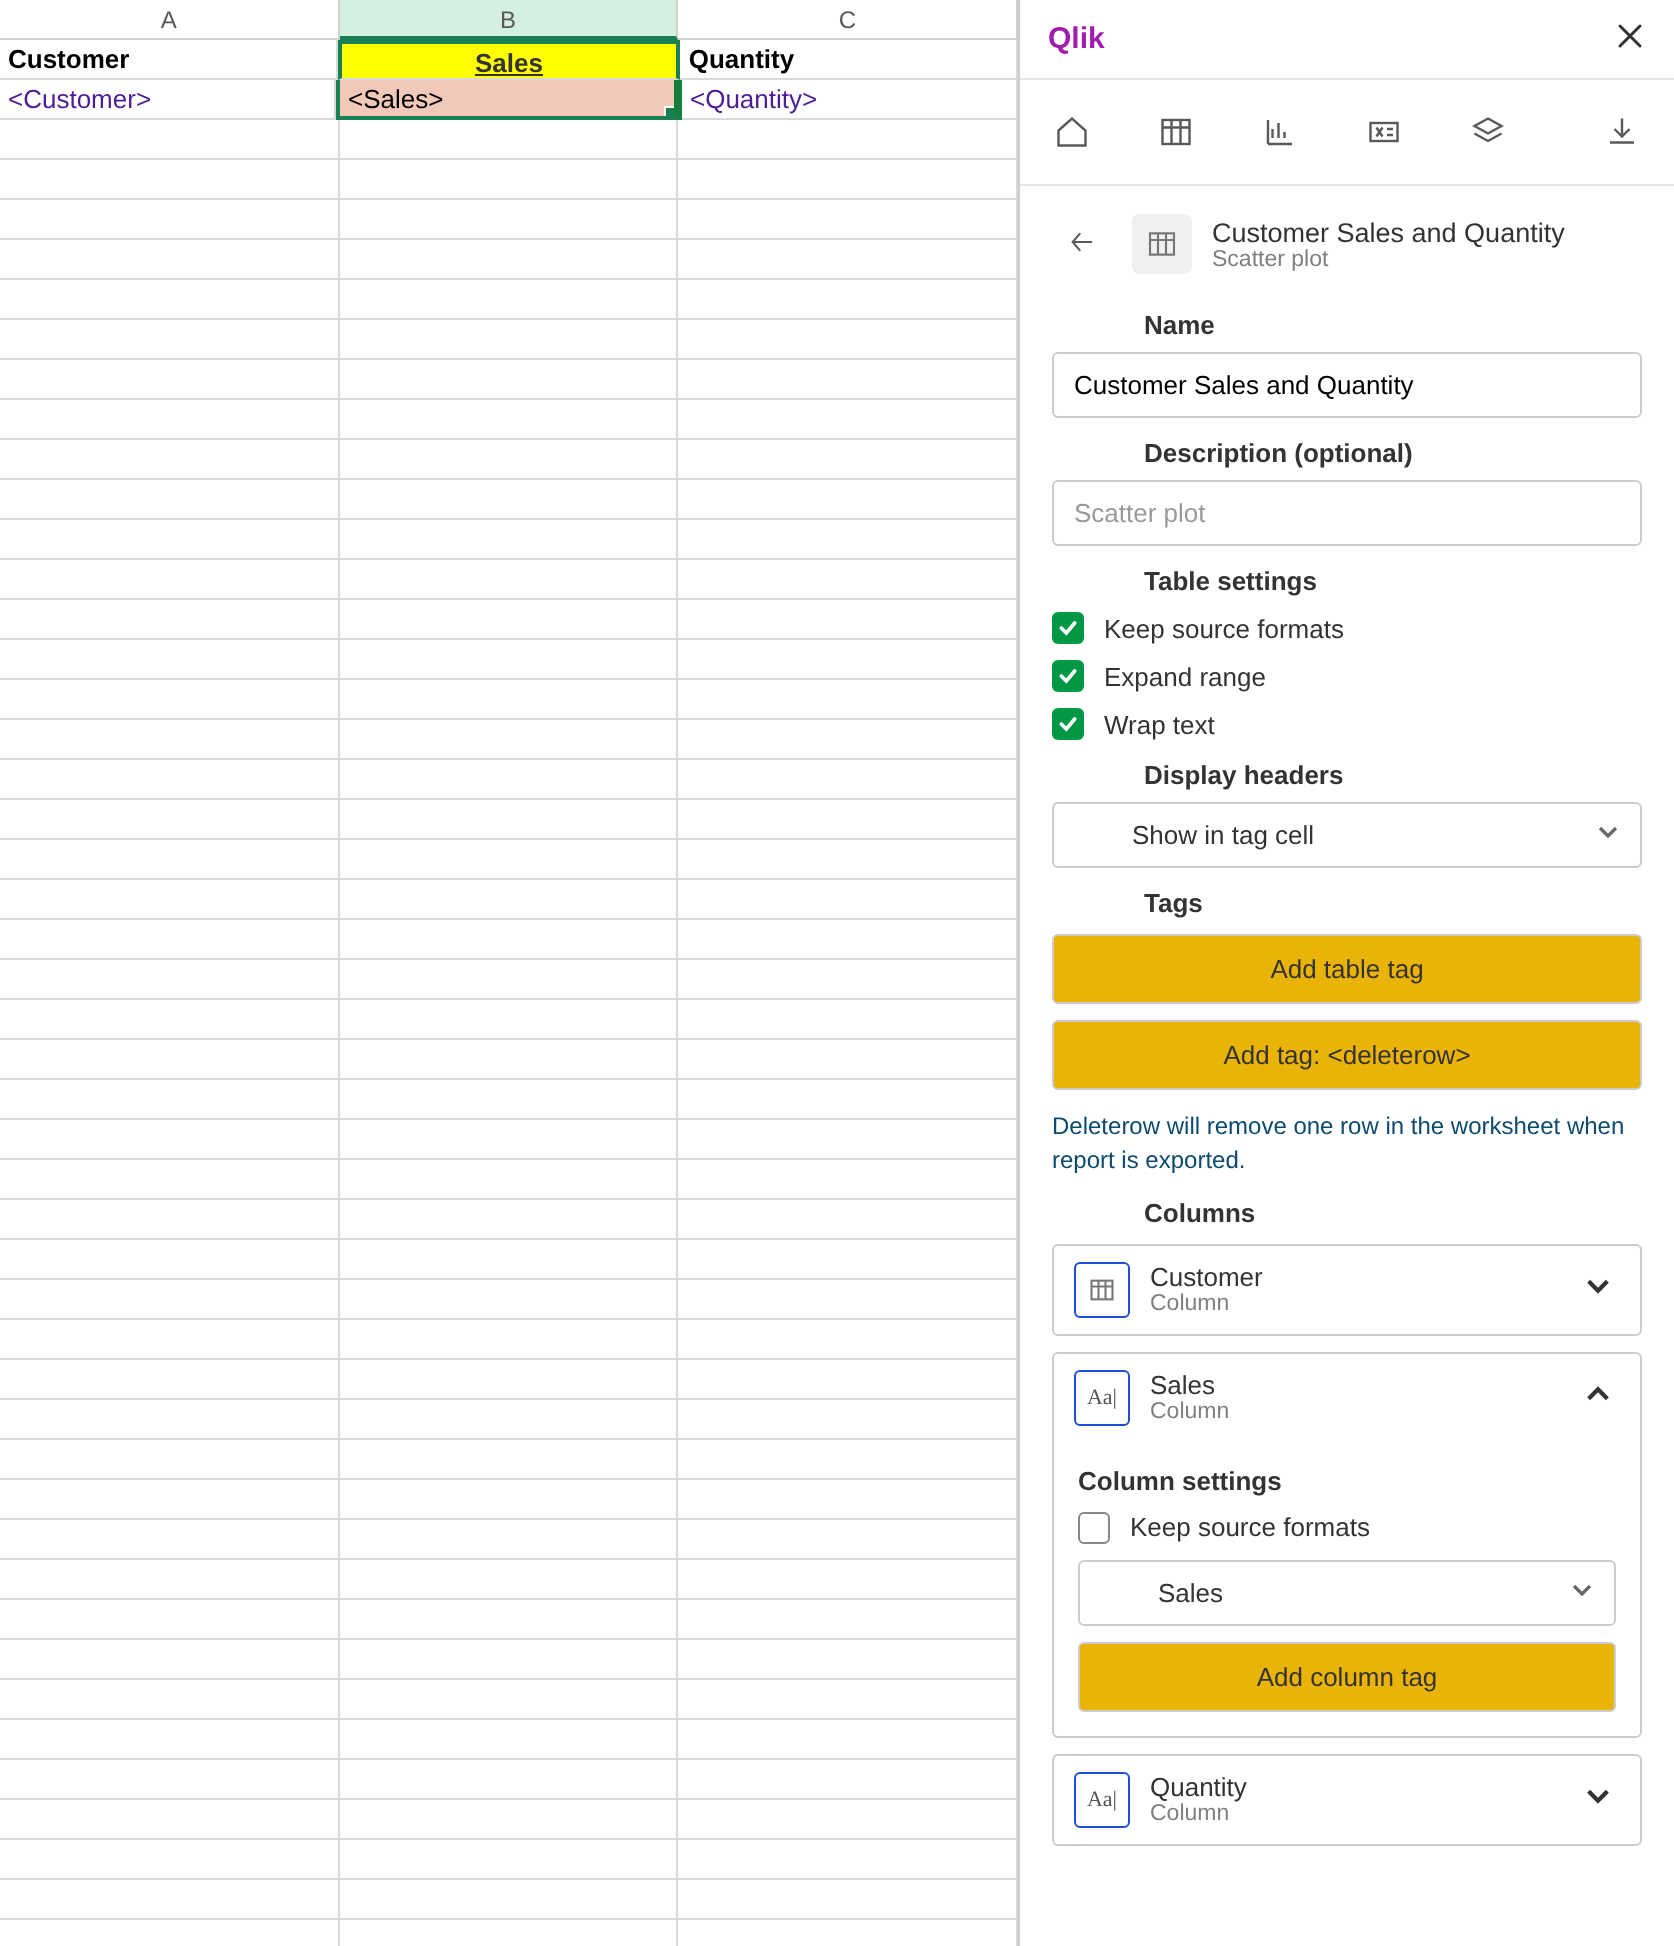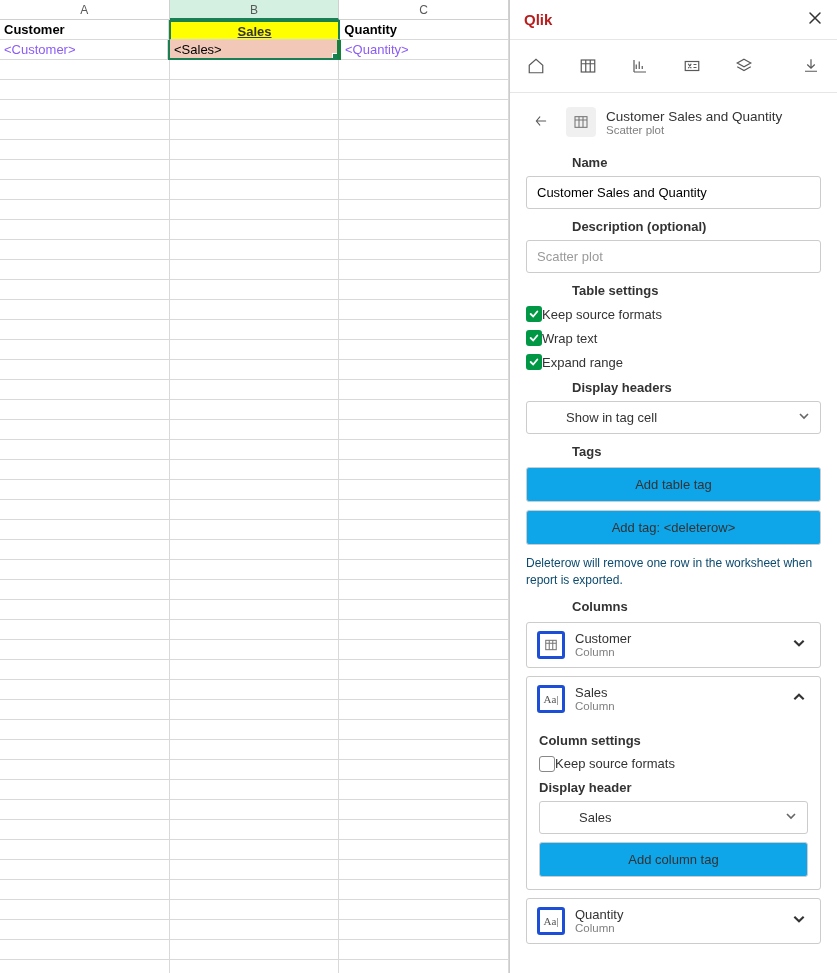--- a/index.html
+++ b/index.html
@@ -68,21 +68,21 @@
   }
   .header-row .cell.sales-header {
     background: #ffff00;
     font-weight: 700;
     text-align: center;
     text-decoration: underline;
     border-top: 2px solid #1a7f52;
     border-left: 2px solid #1a7f52;
     border-right: 2px solid #1a7f52;
   }
-  .data-row .cell { color: #8b5cf6; }
+  .data-row .cell { color: #4c1d95; }
   .cell.sales-cell {
     background: #f2c8b8;
     color: #000;
     border-left: 2px solid #1a7f52;
     border-right: 4px solid #15803d;
     border-bottom: 2px solid #1a7f52;
     position: relative;
   }
   .cell.sales-cell::after {
     content: '';
@@ -99,21 +99,21 @@
     flex-direction: column;
     background: #fff;
   }
   .panel-header {
     display: flex;
     align-items: center;
     justify-content: space-between;
     padding: 10px 14px;
     border-bottom: 1px solid #e6e6e6;
   }
-  .panel-header .title { font-weight: 700; font-size: 15px; color: #b91c1c; }
+  .panel-header .title { font-weight: 700; font-size: 15px; color: #a21caf; }
   .close-x svg { stroke: #333; }
   .toolbar {
     display: flex;
     align-items: center;
     padding: 8px 0;
     border-bottom: 1px solid #e6e6e6;
   }
   .toolbar .btn {
     width: 52px;
     height: 36px;
@@ -151,54 +151,54 @@
     font-size: 13px;
     background: #fff;
   }
   .textinput::placeholder { color: #9a9a9a; }
   .selectbox {
     display: flex; justify-content: space-between; align-items: flex-end;
     cursor: pointer;
     padding-left: 39px;
   }
   .chev { color: #666; }
-  .cb-row { display: flex; align-items: center; margin: 8px 0; }
+  .cb-row { display: flex; align-items: center; gap: 10px; margin: 8px 0; }
   .cb {
     width: 16px; height: 16px; border-radius: 3px;
     display: inline-flex; align-items: center; justify-content: center;
     cursor: pointer;
   }
   .cb.checked { background: #009845; }
   .cb.checked svg { stroke: #fff; }
   .cb.unchecked { border: 1.5px solid #888; background: #fff; }
   .btn-full {
     width: 100%;
     border: 1px solid #ccc;
     border-radius: 3px;
-    background: #0ea5e9;
+    background: #eab308;
     padding: 9px 0;
     text-align: center;
     font-size: 13px;
     cursor: pointer;
     margin-top: 8px;
   }
   .hint { font-size: 12px; color: #0c4a6e; margin: 10px 0 4px 0; line-height: 1.4; }
   .col-card {
     border: 1px solid #ccc;
     border-radius: 3px;
     margin-top: 8px;
   }
   .col-card .row-main {
     display: flex; align-items: center; gap: 10px;
     padding: 8px 10px;
     cursor: pointer;
   }
   .col-card .icon-sq {
     width: 28px; height: 28px;
-    border: 3px solid #1d4ed8; border-radius: 3px;
+    border: 1px solid #1d4ed8; border-radius: 3px;
     display: flex; align-items: center; justify-content: center;
     font-size: 11px; color: #555;
     font-family: Georgia, serif;
   }
   .col-card .info { flex: 1; }
   .col-card .info .n { font-size: 13px; color: #333; }
   .col-card .info .s { font-size: 11.5px; color: #808080; }
   .col-card .exp { color: #333; padding: 0 4px; }
   .col-card .inner { padding: 4px 12px 12px 12px; }
   .sub-label { font-weight: 600; font-size: 13px; margin: 8px 0 6px 0; }
@@ -539,29 +539,29 @@
           </svg>
         </span>
       <span>Keep source formats</span>
     </div>
     <div class="cb-row">
       <span class="cb checked">
           <svg width="10" height="10" viewBox="0 0 12 12" fill="none" stroke-width="2.2" stroke-linecap="round">
             <path d="M2 6 L5 9 L10 3"></path>
           </svg>
         </span>
-      <span>Wrap text</span>
+      <span>Expand range</span>
     </div>
     <div class="cb-row">
       <span class="cb checked">
           <svg width="10" height="10" viewBox="0 0 12 12" fill="none" stroke-width="2.2" stroke-linecap="round">
             <path d="M2 6 L5 9 L10 3"></path>
           </svg>
         </span>
-      <span>Expand range</span>
+      <span>Wrap text</span>
     </div>
 
     <div class="label">Display headers</div>
     <div class="selectbox">
       <span>Show in tag cell</span>
       <span class="chev"><svg width="12" height="12" viewBox="0 0 12 12" fill="none" stroke="#666" stroke-width="1.6">
             <path d="M2 4 L6 8 L10 4"></path>
           </svg></span>
     </div>
 
@@ -600,21 +600,20 @@
         <span class="exp"><svg width="14" height="14" viewBox="0 0 12 12" fill="none" stroke="#333" stroke-width="1.8">
               <path d="M2 8 L6 4 L10 8"></path>
             </svg></span>
       </div>
       <div class="inner">
         <div class="sub-label">Column settings</div>
         <div class="cb-row">
           <span class="cb unchecked"></span>
           <span>Keep source formats</span>
         </div>
-        <div class="sub-label">Display header</div>
         <div class="selectbox">
           <span>Sales</span>
           <span class="chev"><svg width="12" height="12" viewBox="0 0 12 12" fill="none" stroke="#666" stroke-width="1.6">
                 <path d="M2 4 L6 8 L10 4"></path>
               </svg></span>
         </div>
         <div class="btn-full">Add column tag</div>
       </div>
     </div>
 

